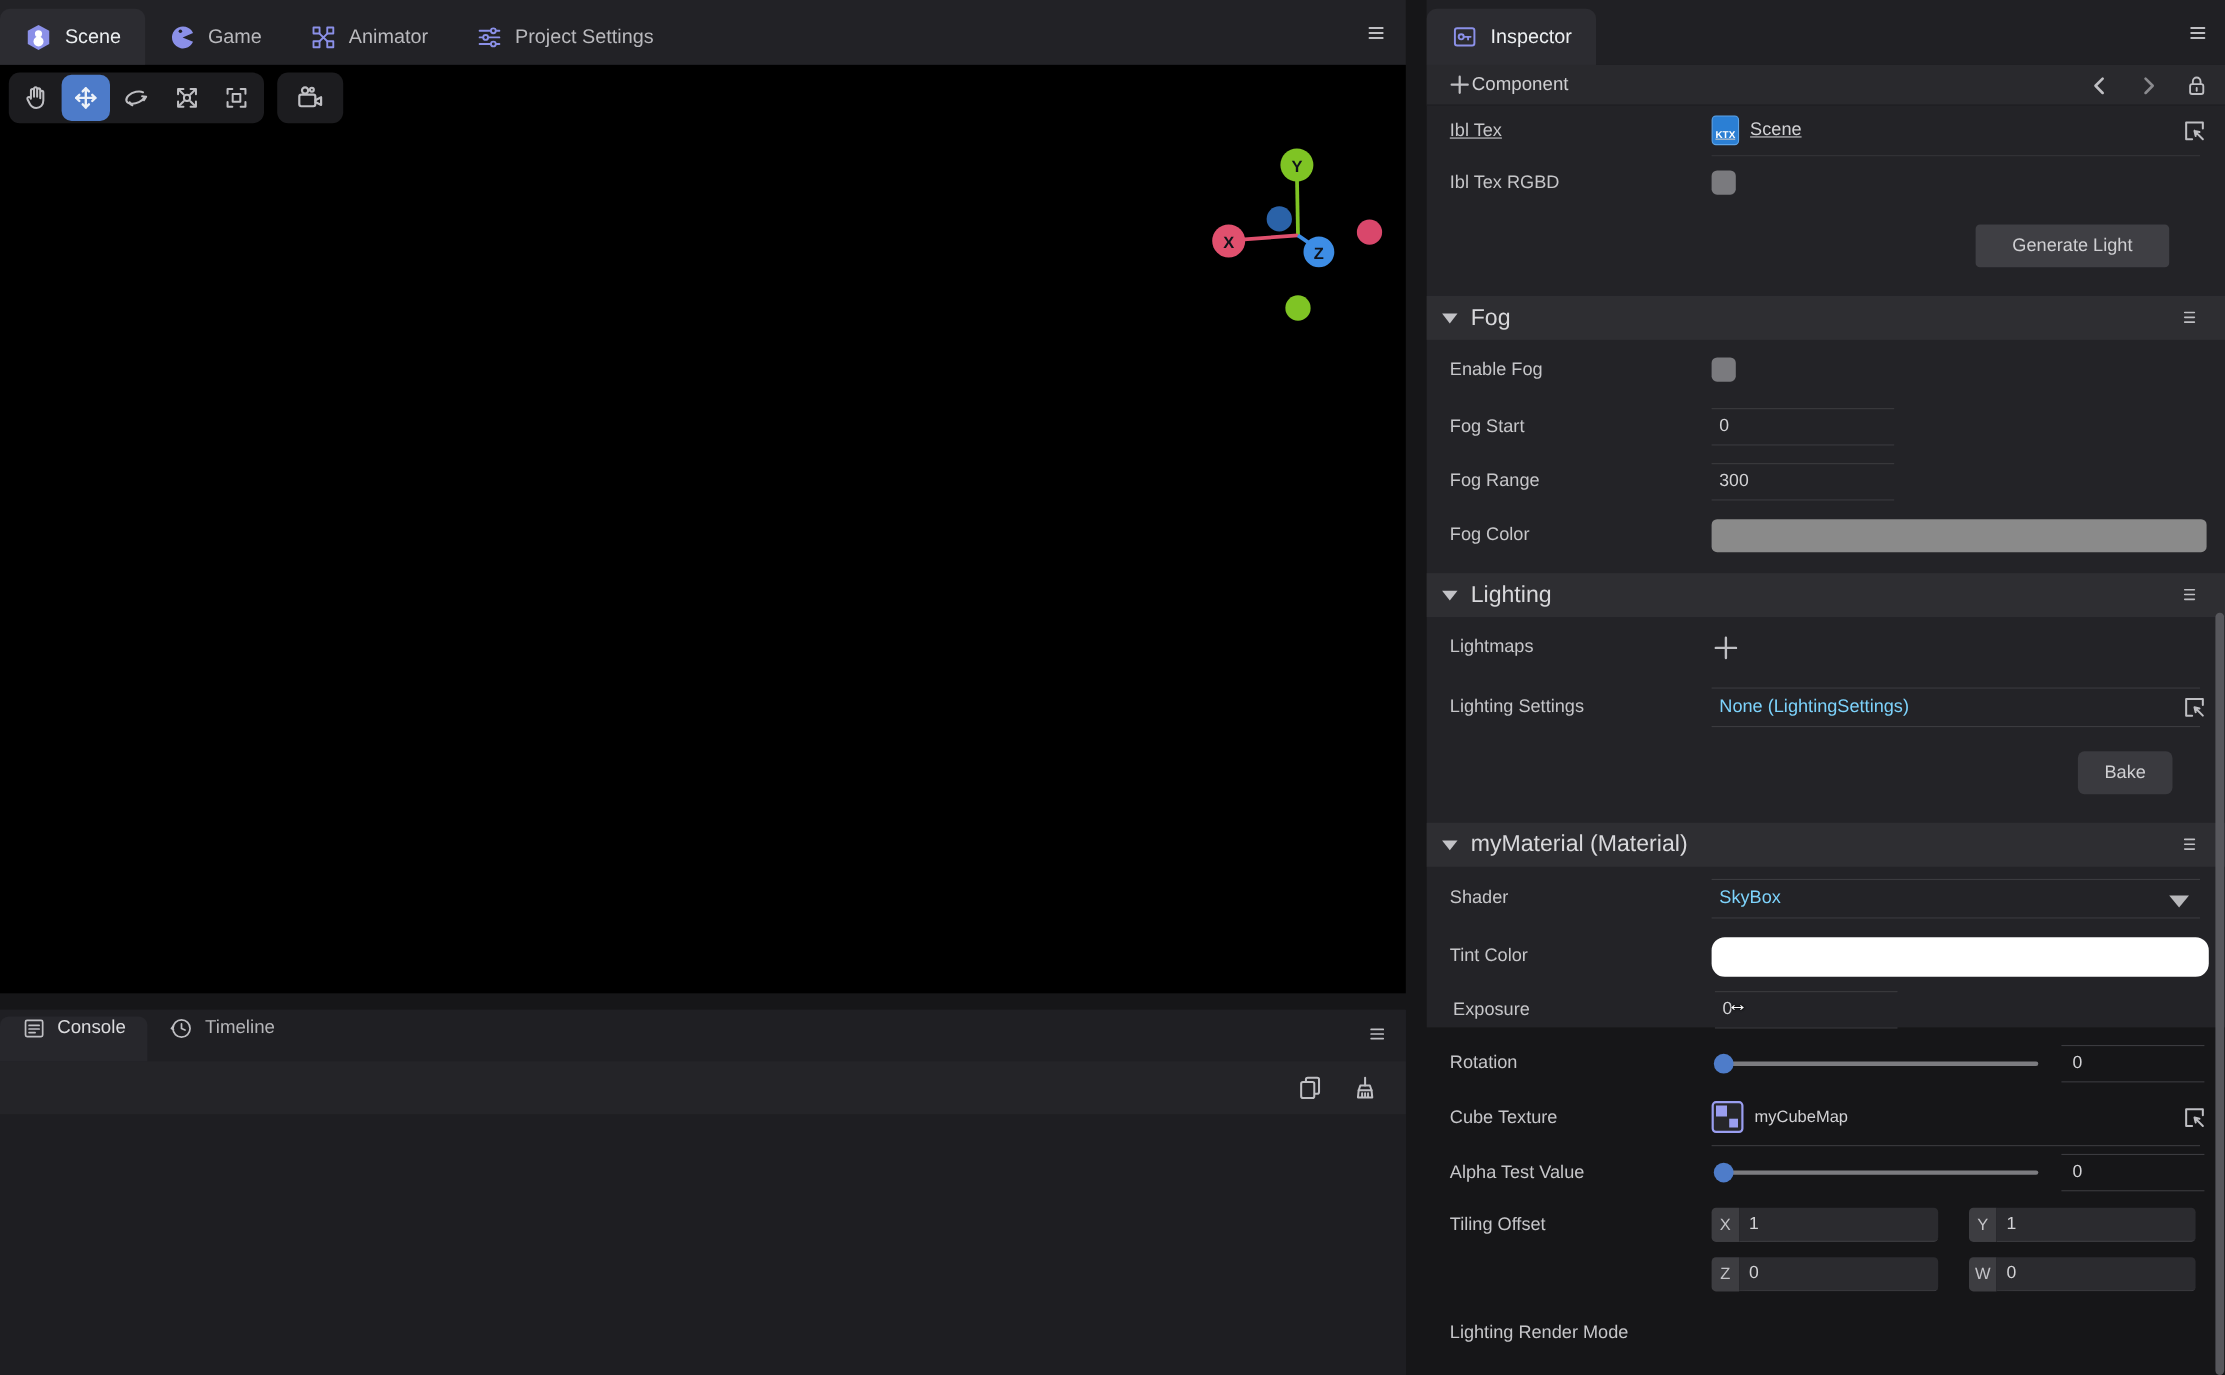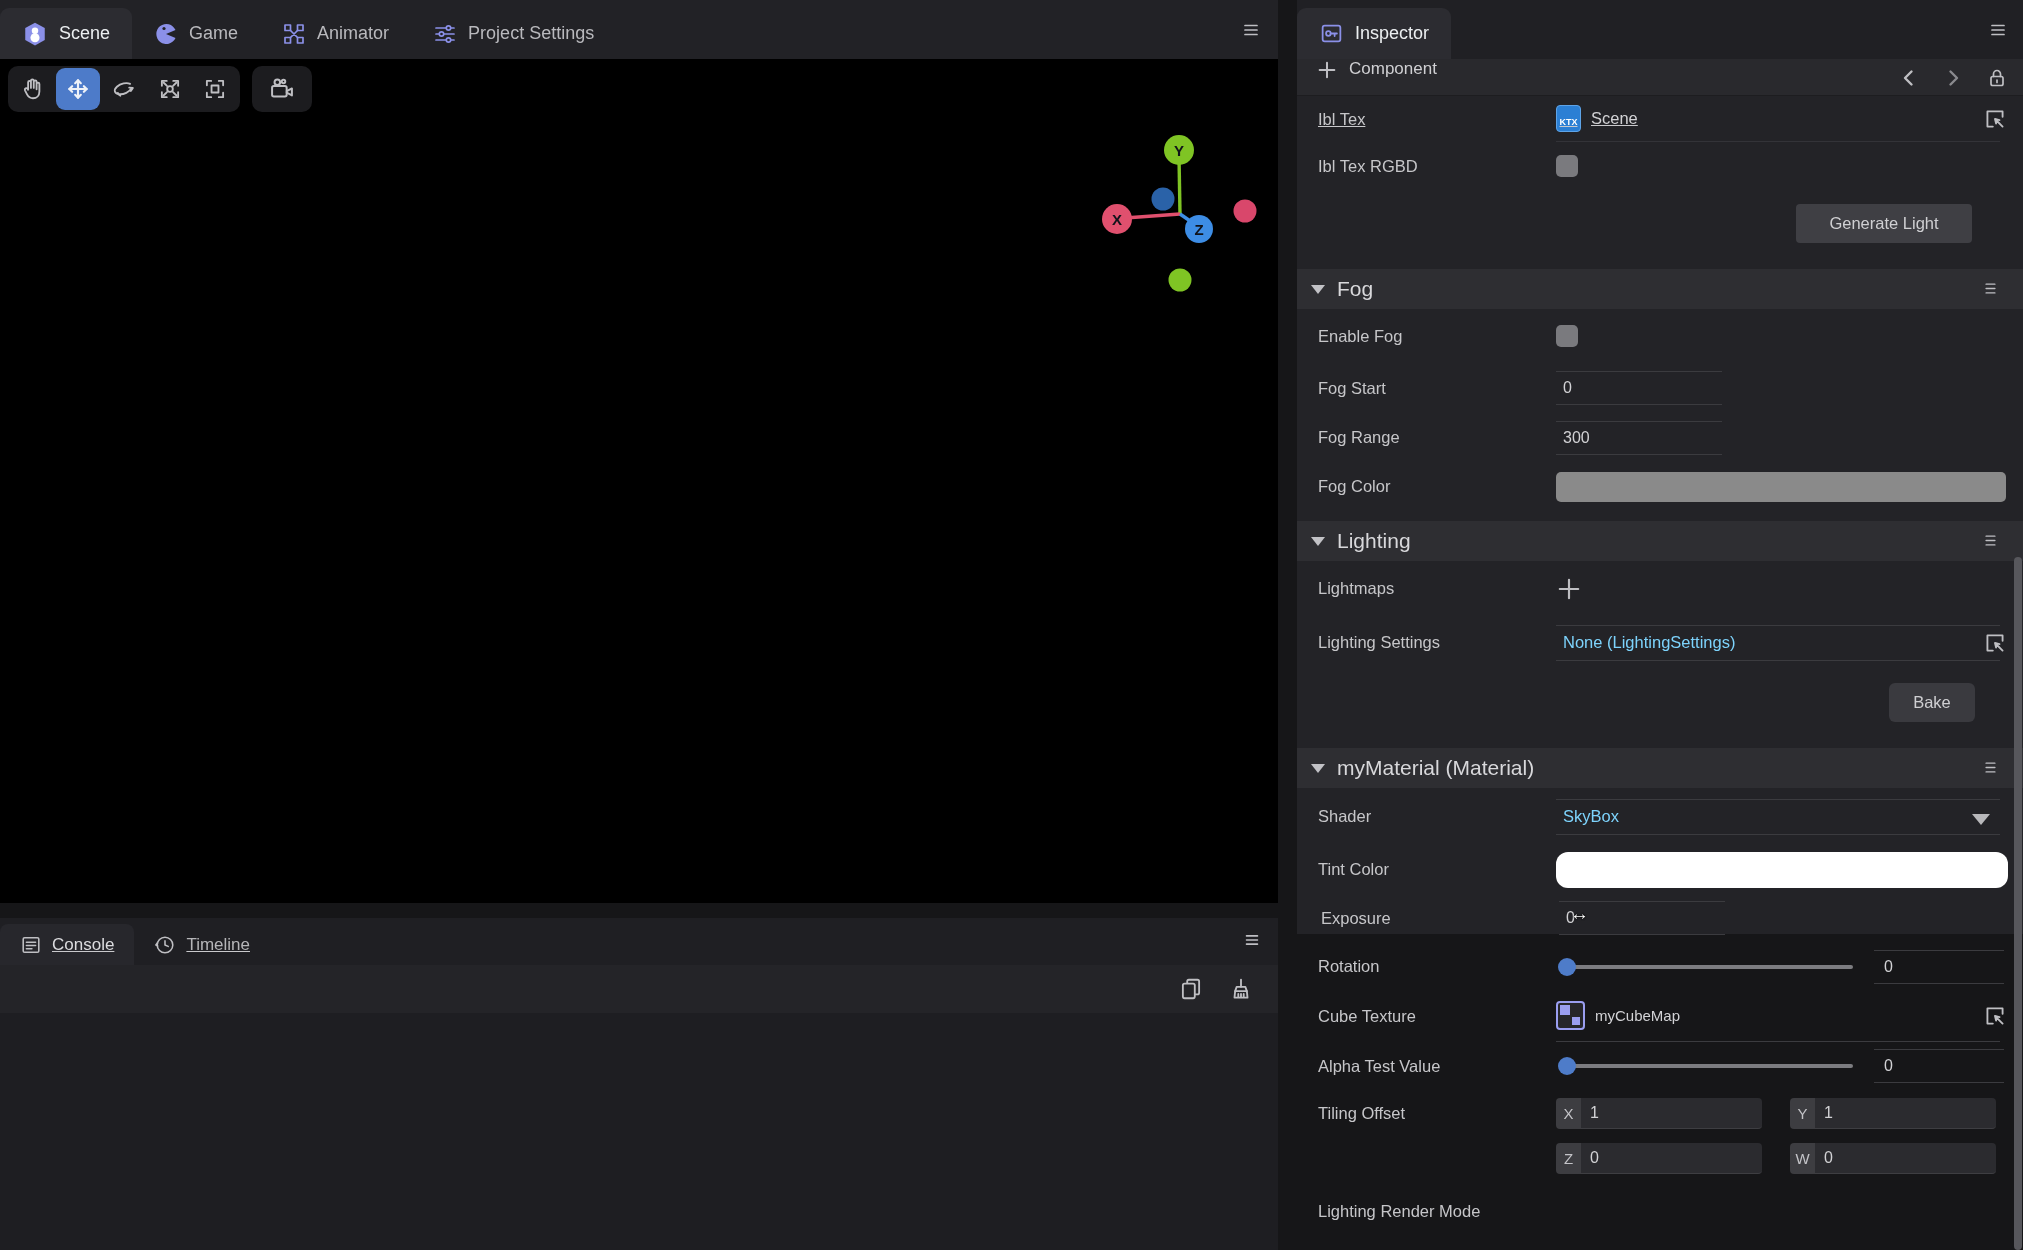--- a/index.html
+++ b/index.html
@@ -23,34 +23,34 @@
   .vpbtn.active{background:#4d7bc9;}
   .vpbtn.active .ic{stroke:#eef2f8;stroke-width:2;}
   #vp-camera{position:absolute;left:252px;top:7px;width:60px;height:46px;background:#1c1c1f;border-radius:10px;
              display:flex;align-items:center;justify-content:center;}
   
   #gizmo{position:absolute;left:1080px;top:32px;}
   #gizmo text{font-family:"Liberation Sans",sans-serif;font-weight:bold;font-size:15px;fill:#10131a;}
   
   #console{position:absolute;left:0;top:918px;width:1278px;height:332px;background:#242428;}
   #console-tabs{position:absolute;left:0;top:0;width:100%;height:47px;background:#1f1f23;display:flex;align-items:flex-end;}
-  .ctab{height:41px;display:flex;align-items:center;gap:10px;padding:0 20px;border-radius:8px 8px 0 0;text-decoration:underline;}
+  .ctab{height:41px;display:flex;align-items:flex-start;gap:10px;padding:0 20px;border-radius:8px 8px 0 0;}
   .ctab.active{background:#27272c;}
   .ctab .tlabel{font-size:17px;color:#b5b5b8;}
   .ctab.active .tlabel{color:#dcdcdf;}
   #console-toolbar{position:absolute;left:0;top:47px;width:100%;height:48px;background:#242428;
                    display:flex;align-items:center;justify-content:flex-end;gap:24px;padding-right:24px;box-sizing:border-box;}
   #console-log{position:absolute;left:0;top:95px;width:100%;height:237px;background:#1e1e22;}
   #console-menu{position:absolute;right:15px;top:11px;width:22px;height:22px;}
   
   #inspector{position:absolute;left:1297px;top:0;width:726px;height:934px;background:#232327;}
   #insp-tabbar{position:absolute;left:0;top:0;width:100%;height:59px;background:#202024;display:flex;align-items:flex-end;}
   #insp-menu{position:absolute;right:13px;top:18px;width:24px;height:24px;}
   #component-bar{position:absolute;left:0;top:59px;width:100%;height:37px;background:#29292d;border-bottom:1px solid #1d1d20;
-                 display:flex;align-items:flex-start;padding-left:19px;box-sizing:border-box;gap:11px;}
+                 display:flex;align-items:center;padding-left:19px;box-sizing:border-box;}
   #component-bar .clabel{font-size:17px;color:#cfcfd2;}
   .compnav{position:absolute;top:7px;width:24px;height:24px;}
   #insp-content{position:absolute;left:0;top:97px;width:100%;}
   .row{position:relative;display:flex;align-items:center;padding-left:21px;box-sizing:border-box;}
   .row .label{width:238px;font-size:16.5px;color:#c6c6c9;flex:none;}
   .val{display:flex;align-items:center;}
   .sechead{height:40px;background:#2e2e32;display:flex;align-items:center;gap:12px;padding-left:14px;box-sizing:border-box;position:relative;}
   .sechead .title{font-size:21px;color:#d8d8db;}
   .tri-down{width:0;height:0;border-left:7px solid transparent;border-right:7px solid transparent;border-top:9px solid #c2c2c6;}
   .sec-menu{position:absolute;right:22px;top:9px;width:21px;height:21px;}

